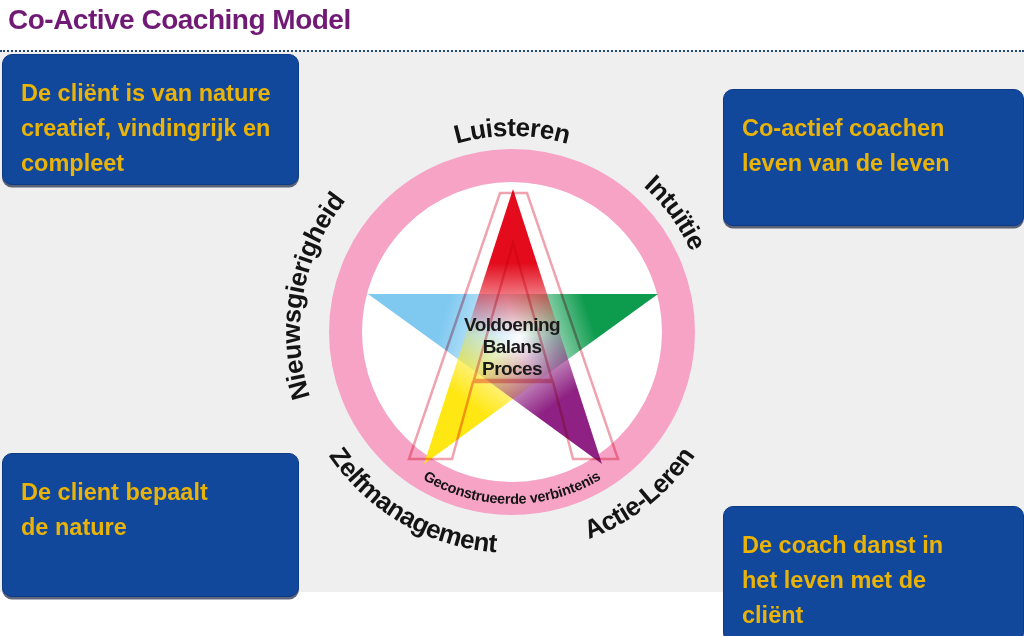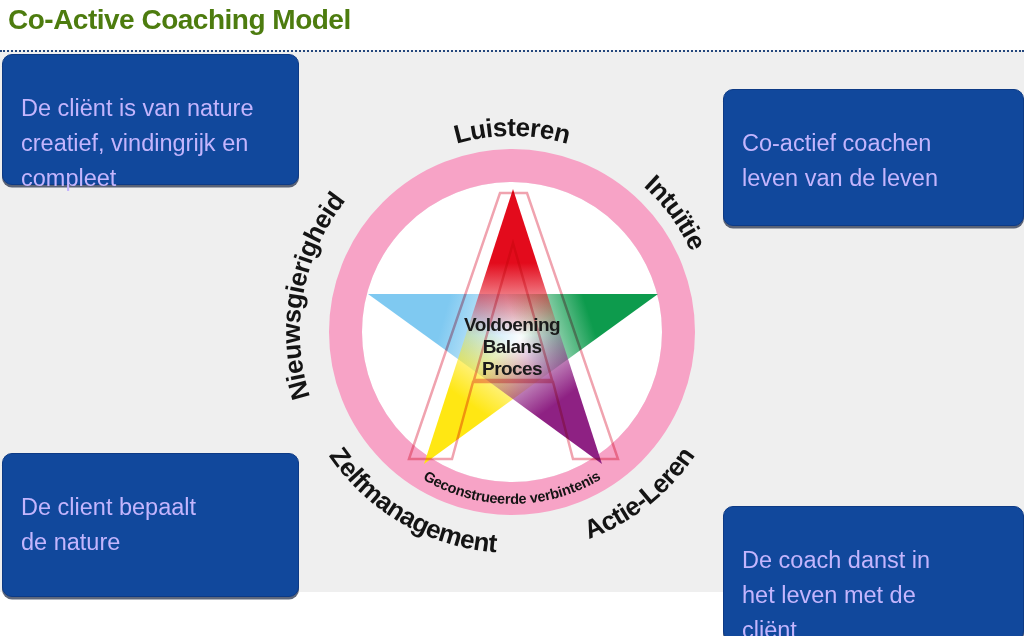--- a/index.html
+++ b/index.html
@@ -3,33 +3,33 @@
 <meta charset="utf-8">
 <style>
   * { margin:0; padding:0; box-sizing:border-box; }
   html,body { background:#ffffff; }
   body { font-family:"Liberation Sans", sans-serif; }
   .canvas {
     position:relative; width:1024px; height:636px; background:#fff; overflow:hidden;
   }
   .page-title {
     position:absolute; left:8px; top:4px;
-    font-size:28px; font-weight:700; letter-spacing:-0.5px; color:#4d7c0f;
+    font-size:28px; font-weight:700; letter-spacing:-0.5px; color:#701a75;
     font-family:"Liberation Sans", sans-serif;
   }
   .panel {
     position:absolute; left:0; top:50px; width:1024px; height:542px;
     background:#EFEFEF; border-top:2px dotted #24477D;
   }
   .wheel-svg { position:absolute; left:0; top:0; width:1024px; height:636px; }
   .card {
     position:absolute; background:#11489C; border-radius:10px;
     border:1px solid #0d3a85; box-shadow:0 2.5px 0 rgba(8,22,52,0.65);
-    color:#c4b5fd; font-size:23.5px; line-height:35px; font-weight:400;
-    padding:36px 16px 10px 18px;
+    color:#eab308; font-size:23.5px; line-height:35px; font-weight:700;
+    padding:21px 16px 10px 18px;
   }
   .card .line { display:block; white-space:nowrap; }
   .card-tl { left:2px;   top:54px;  width:297px; height:131px; }
   .card-tr { left:723px; top:49px;  width:301px; height:137px;margin-top:40px; }
   .card-bl { left:2px;   top:453px; width:297px; height:144px; }
   .card-br { left:723px; top:458px; width:301px; height:135px;margin-top:48px; }
   .arc-label { font-family:"Liberation Sans", sans-serif; font-weight:700; font-size:26px; fill:#141414; letter-spacing:-0.5px; }
   .gecon-label { font-family:"Liberation Sans", sans-serif; font-weight:700; font-size:14.5px; fill:#141414; letter-spacing:-0.2px; }
   .center-label { font-family:"Liberation Sans", sans-serif; font-weight:700; font-size:19px; fill:#1a1a1a; letter-spacing:-0.6px; }
   .a-outline { mix-blend-mode:multiply; }

